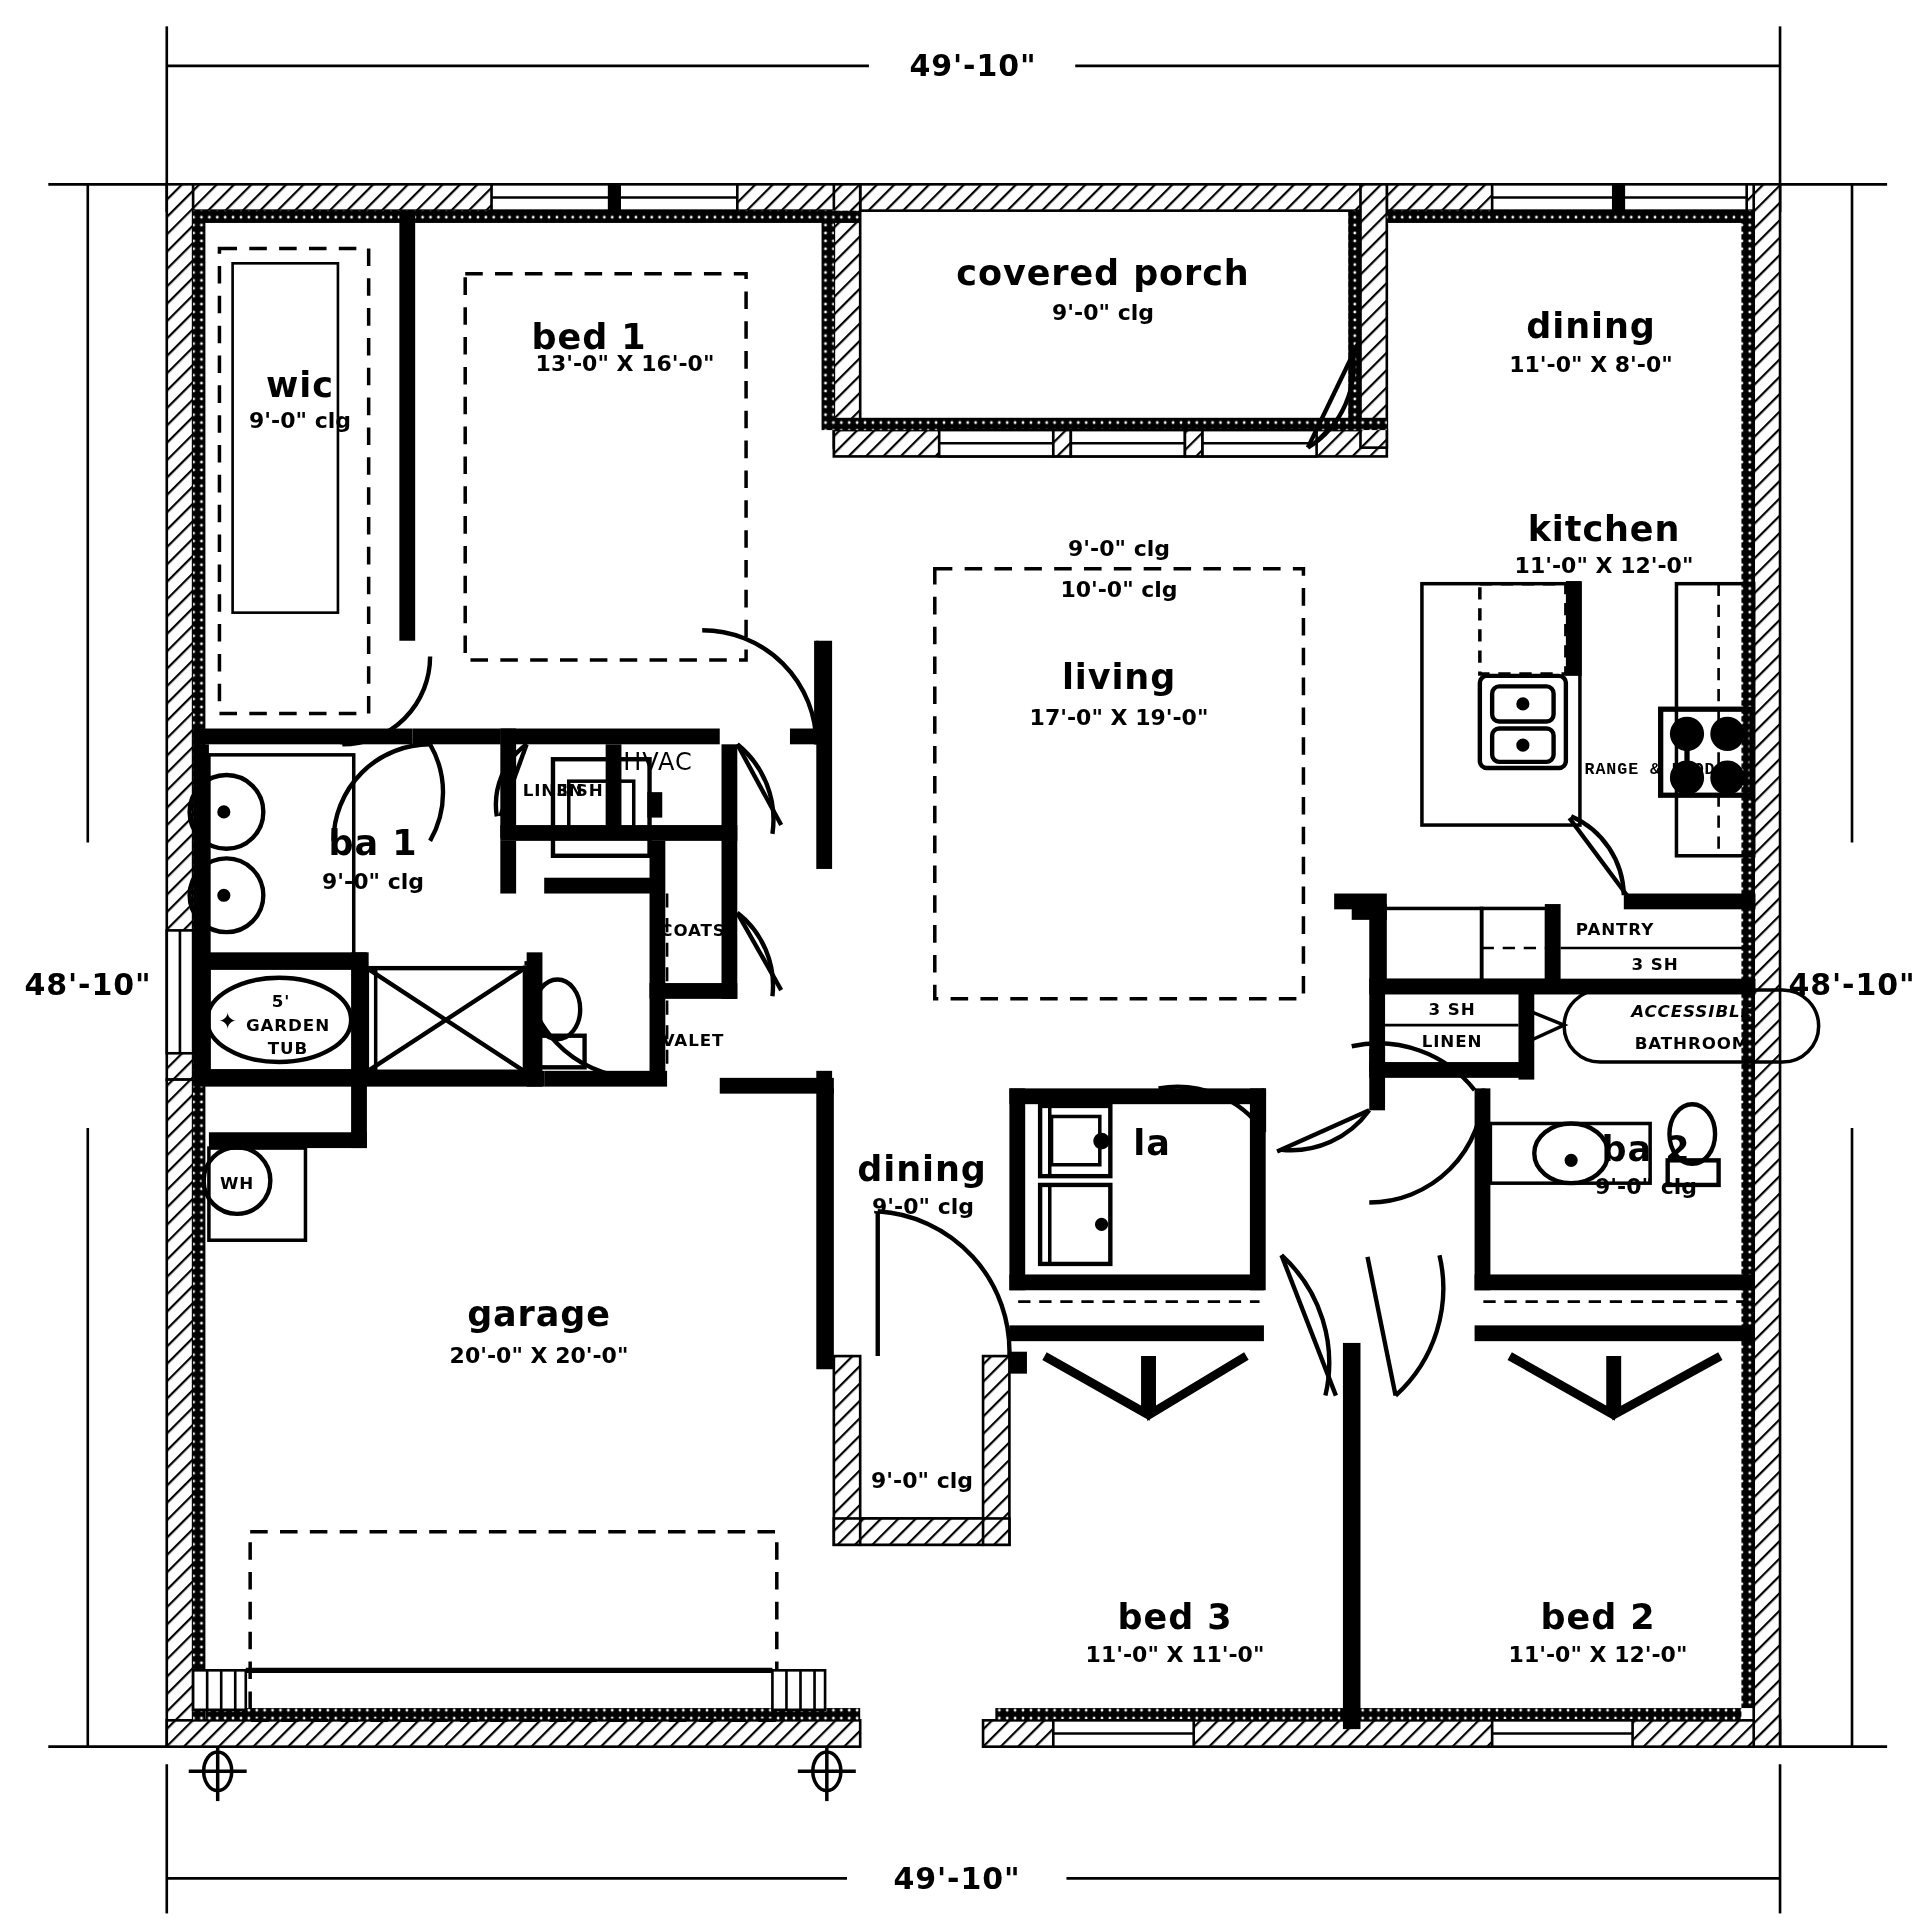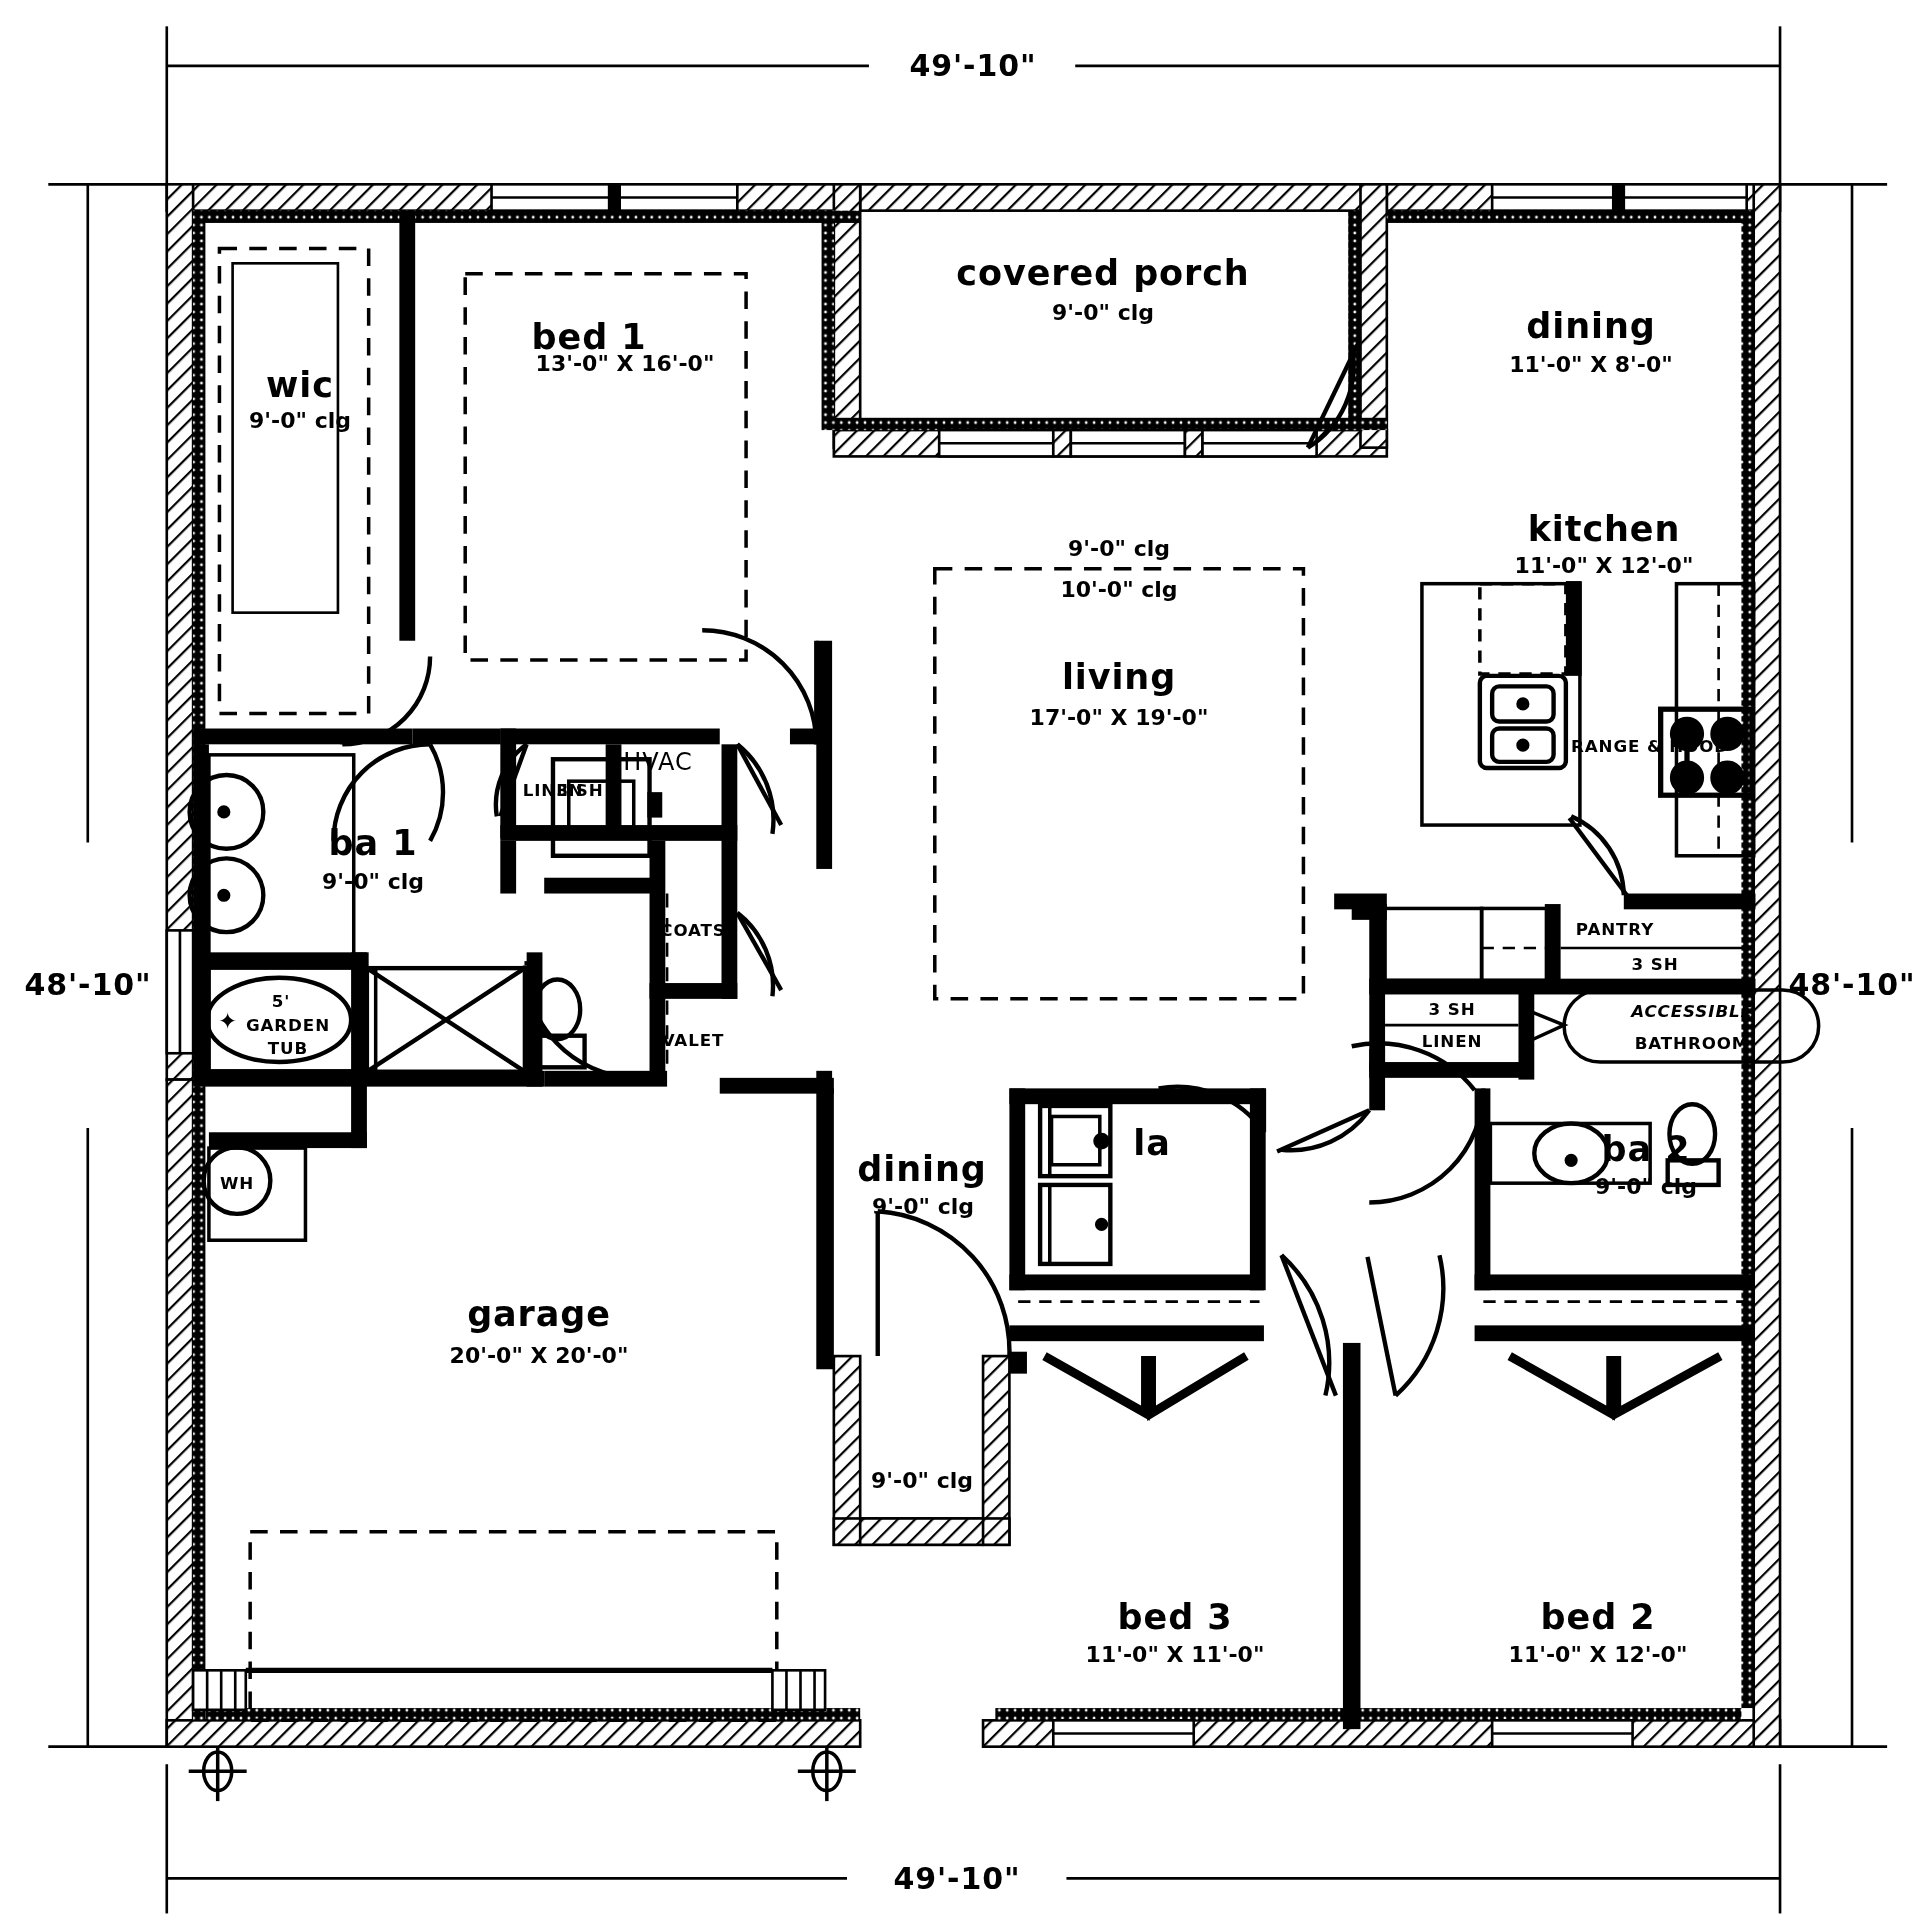--- a/index.html
+++ b/index.html
@@ -440,16 +440,16 @@
 
 <div class="lbl tinier ctr" style="left:1615px;top:929px;">PANTRY</div>
 <div class="lbl tinier ctr" style="left:1655px;top:964px;">3 SH</div>
 
 <div class="lbl tinier ctr" style="left:1452px;top:1009px;">3 SH</div>
 <div class="lbl tinier ctr" style="left:1452px;top:1041px;">LINEN</div>
 
 <div class="lbl tinier ctr" style="left:1692px;top:1011px;font-style:italic;">ACCESSIBLE</div>
 <div class="lbl tinier ctr" style="left:1692px;top:1043px;">BATHROOM</div>
 
-<div class="lbl tinier ctr rot90" style="left:1650px;top:746px;">RANGE &amp; HOOD</div>
+<div class="lbl tinier ctr rot90" style="left:1650px;top:770px;font-family:Liberation Mono, monospace;">RANGE &amp; HOOD</div>
 
 </div>
 
 
 </body></html>

